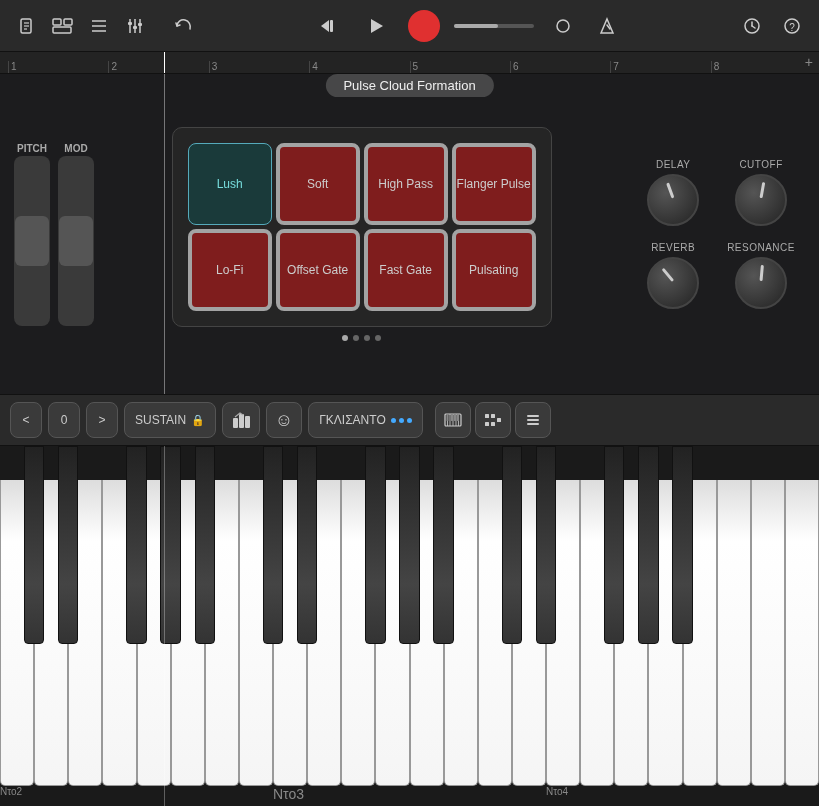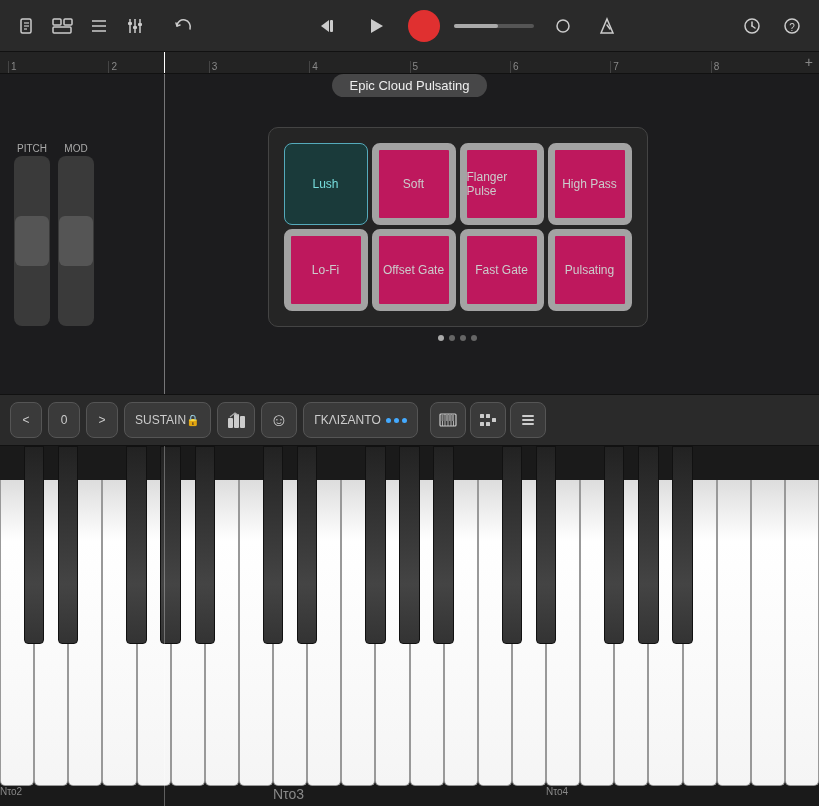--- a/index.html
+++ b/index.html
@@ -121,20 +121,21 @@
     }
     .slider-group {
       display: flex;
       gap: 8px;
       height: 100%;
     }
     .slider-labels-row {
       display: flex;
       gap: 8px;
       margin-bottom: 2px;
+      font-weight: bold;
     }
     .slider-label-item {
       width: 36px;
       text-align: center;
       color: #aaa;
       font-size: 10px;
     }
     .vert-slider {
       width: 36px;
       height: 170px;
@@ -169,29 +170,29 @@
       width: 100%;
       max-width: 380px;
       height: 200px;
       border: 1.5px solid #444;
       border-radius: 10px;
       overflow: hidden;
       padding: 15px;
       background: #252525;
     }
     .pad {
-      background: #be185d;
+      background: #7f1d1d;
       border-radius: 8px;
       display: flex;
       align-items: center;
       justify-content: center;
       color: #ccc;
       font-size: 12px;
       cursor: pointer;
-      border: 7px solid #a3a3a3;
+      border: 4px solid #a3a3a3;
       transition: background 0.1s;
     }
     .pad.active {
       background: #1a3a3a;
       border: 1.5px solid #5ab;
       color: #7dd;
     }
     .pads-dots {
       display: flex; gap: 5px; margin-top: 4px;
     }
@@ -273,21 +274,21 @@
       border-radius: 8px;
       color: #ccc;
       font-size: 12px;
       display: flex; align-items: center; justify-content: center;
       cursor: pointer;
       padding: 0 8px;
       min-width: 32px;
     }
     .sustain-btn {
       padding: 0 10px;
-      display: flex; align-items: center; 
+      display: flex; align-items: center; gap: 5px;
     }
     .lock-icon { font-size: 11px; color: #aaa; }
 
     .glide-btn {
       background: #3a3a3a;
       border: 1px solid #555;
       border-radius: 8px;
       height: 36px;
       padding: 0 10px;
       display: flex; align-items: center; gap: 5px;
@@ -507,21 +508,21 @@
         <span>7</span>
       </div>
     <div class="ruler-mark">
         <span>8</span>
       </div>
   </div>
   <div class="playhead-line"></div>
   <div class="ruler-plus">+</div>
 </div>
 
-<div class="song-name-bar">Epic Cloud Pulsating</div>
+<div class="song-name-bar">Pulse Cloud Formation</div>
 
 <div class="main-area">
   <div class="main-playhead"></div>
 
   <div style="display:flex;flex-direction:column;align-items:center;">
     <div class="slider-labels-row">
       <div class="slider-label-item">PITCH</div>
       <div class="slider-label-item">MOD</div>
     </div>
     <div class="slider-group">
@@ -531,35 +532,53 @@
       <div class="vert-slider">
         <div class="vert-slider-thumb"></div>
       </div>
     </div>
   </div>
 
   <div class="pads-section">
     <div class="pads-grid">
       <div class="pad active">Lush</div>
       <div class="pad">Soft</div>
+      <div class="pad">High Pass</div>
       <div class="pad">Flanger Pulse</div>
-      <div class="pad">High Pass</div>
       <div class="pad">Lo-Fi</div>
       <div class="pad">Offset Gate</div>
       <div class="pad">Fast Gate</div>
       <div class="pad">Pulsating</div>
     </div>
     <div class="pads-dots">
       <div class="dot active"></div>
       <div class="dot"></div>
       <div class="dot"></div>
       <div class="dot"></div>
     </div>
   </div>
 
+  <div class="knobs-section">
+    <div class="knob-group">
+      <div class="knob-label">DELAY</div>
+      <div class="knob delay"></div>
+    </div>
+    <div class="knob-group">
+      <div class="knob-label">CUTOFF</div>
+      <div class="knob cutoff"></div>
+    </div>
+    <div class="knob-group">
+      <div class="knob-label">REVERB</div>
+      <div class="knob reverb"></div>
+    </div>
+    <div class="knob-group">
+      <div class="knob-label">RESONANCE</div>
+      <div class="knob resonance"></div>
+    </div>
+  </div>
 </div>
 
 <div class="bottom-controls">
   <div class="ctrl-btn">&lt;</div>
   <div class="ctrl-btn">0</div>
   <div class="ctrl-btn">&gt;</div>
 
   <div class="ctrl-btn sustain-btn">
     <span>SUSTAIN</span>
     <span class="lock-icon">🔒</span>

